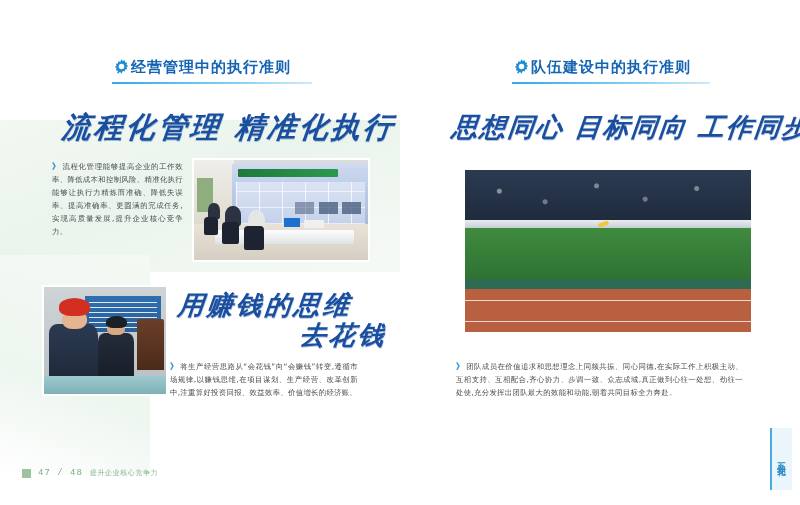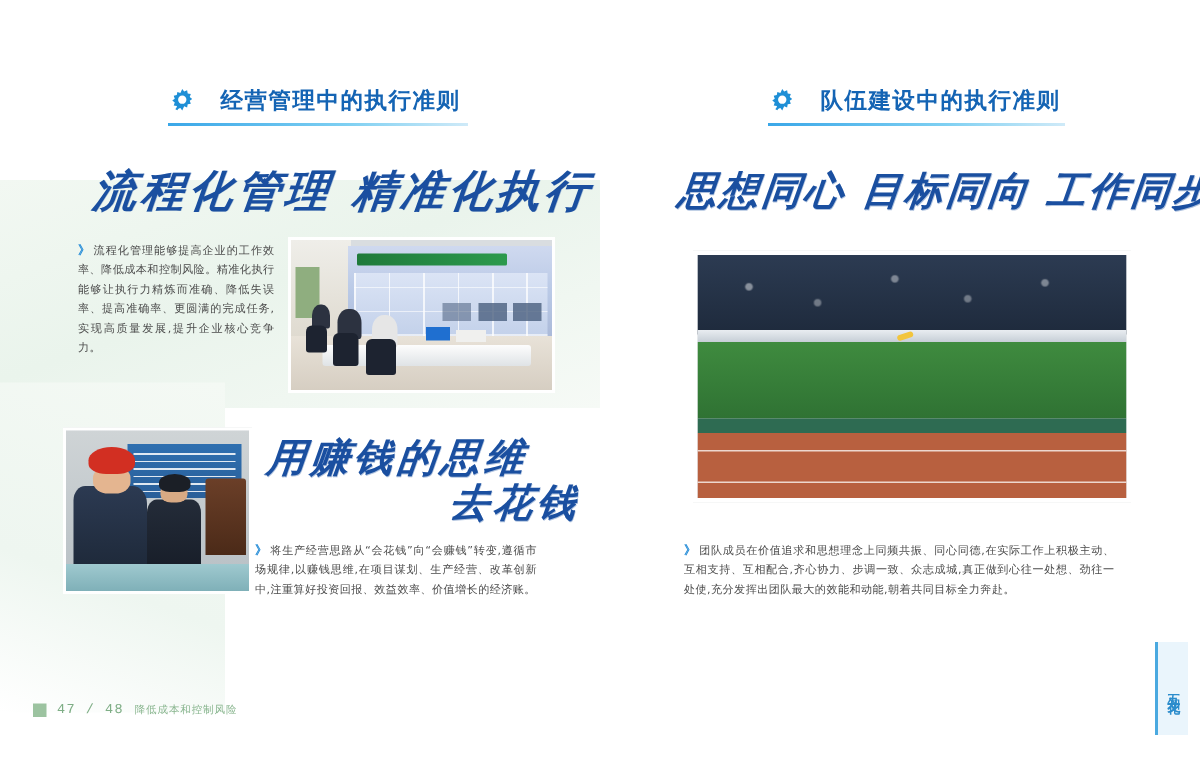--- a/index.html
+++ b/index.html
@@ -15,21 +15,21 @@
   .green-panel{
     position:absolute;left:0;top:120px;width:400px;height:152px;
     background:linear-gradient(160deg,#f2f8f2 0%,#eaf4ec 45%,#f6faf6 100%);
   }
   .green-panel2{
     position:absolute;left:0;top:255px;width:150px;height:220px;
     background:linear-gradient(200deg,#f4f9f4 0%,#eef6f0 60%,#ffffff 100%);
   }
 
   
-  .hdr{position:absolute;display:flex;align-items:center;gap:16px;}
+  .hdr{position:absolute;display:flex;align-items:center;gap:0;}
   .hdr-l{left:112px;top:58px;}
   .hdr-r{left:512px;top:58px;}
   .gear{width:19px;height:19px;position:relative;flex:0 0 auto;}
   .gear svg{display:block;}
   .hdr-text{
     font-family:"DejaVu Sans","Liberation Sans",sans-serif;
     font-size:15px;font-weight:bold;color:#1464b4;letter-spacing:1px;
     white-space:nowrap;line-height:1;
   }
   .hdr-rule{
@@ -279,20 +279,20 @@
     </div>
   </div>
 
   <div class="para para-3">
     <span class="bullet">》</span><span>团队成员在价值追求和思想理念上同频共振、同心同德,在实际工作上积极主动、互相支持、互相配合,齐心协力、步调一致、众志成城,真正做到心往一处想、劲往一处使,充分发挥出团队最大的效能和动能,朝着共同目标全力奔赴。</span>
   </div>
 
   <div class="footer">
     <span class="foot-sq"></span>
     <span class="foot-page">47 / 48</span>
-    <span class="foot-co">降低成本和控制风险</span>
+    <span class="foot-co">提升企业核心竞争力</span>
   </div>
 
   <div class="sidetab">
     <span>五知文化</span>
   </div>
 
 </div>
 
 </body></html>

